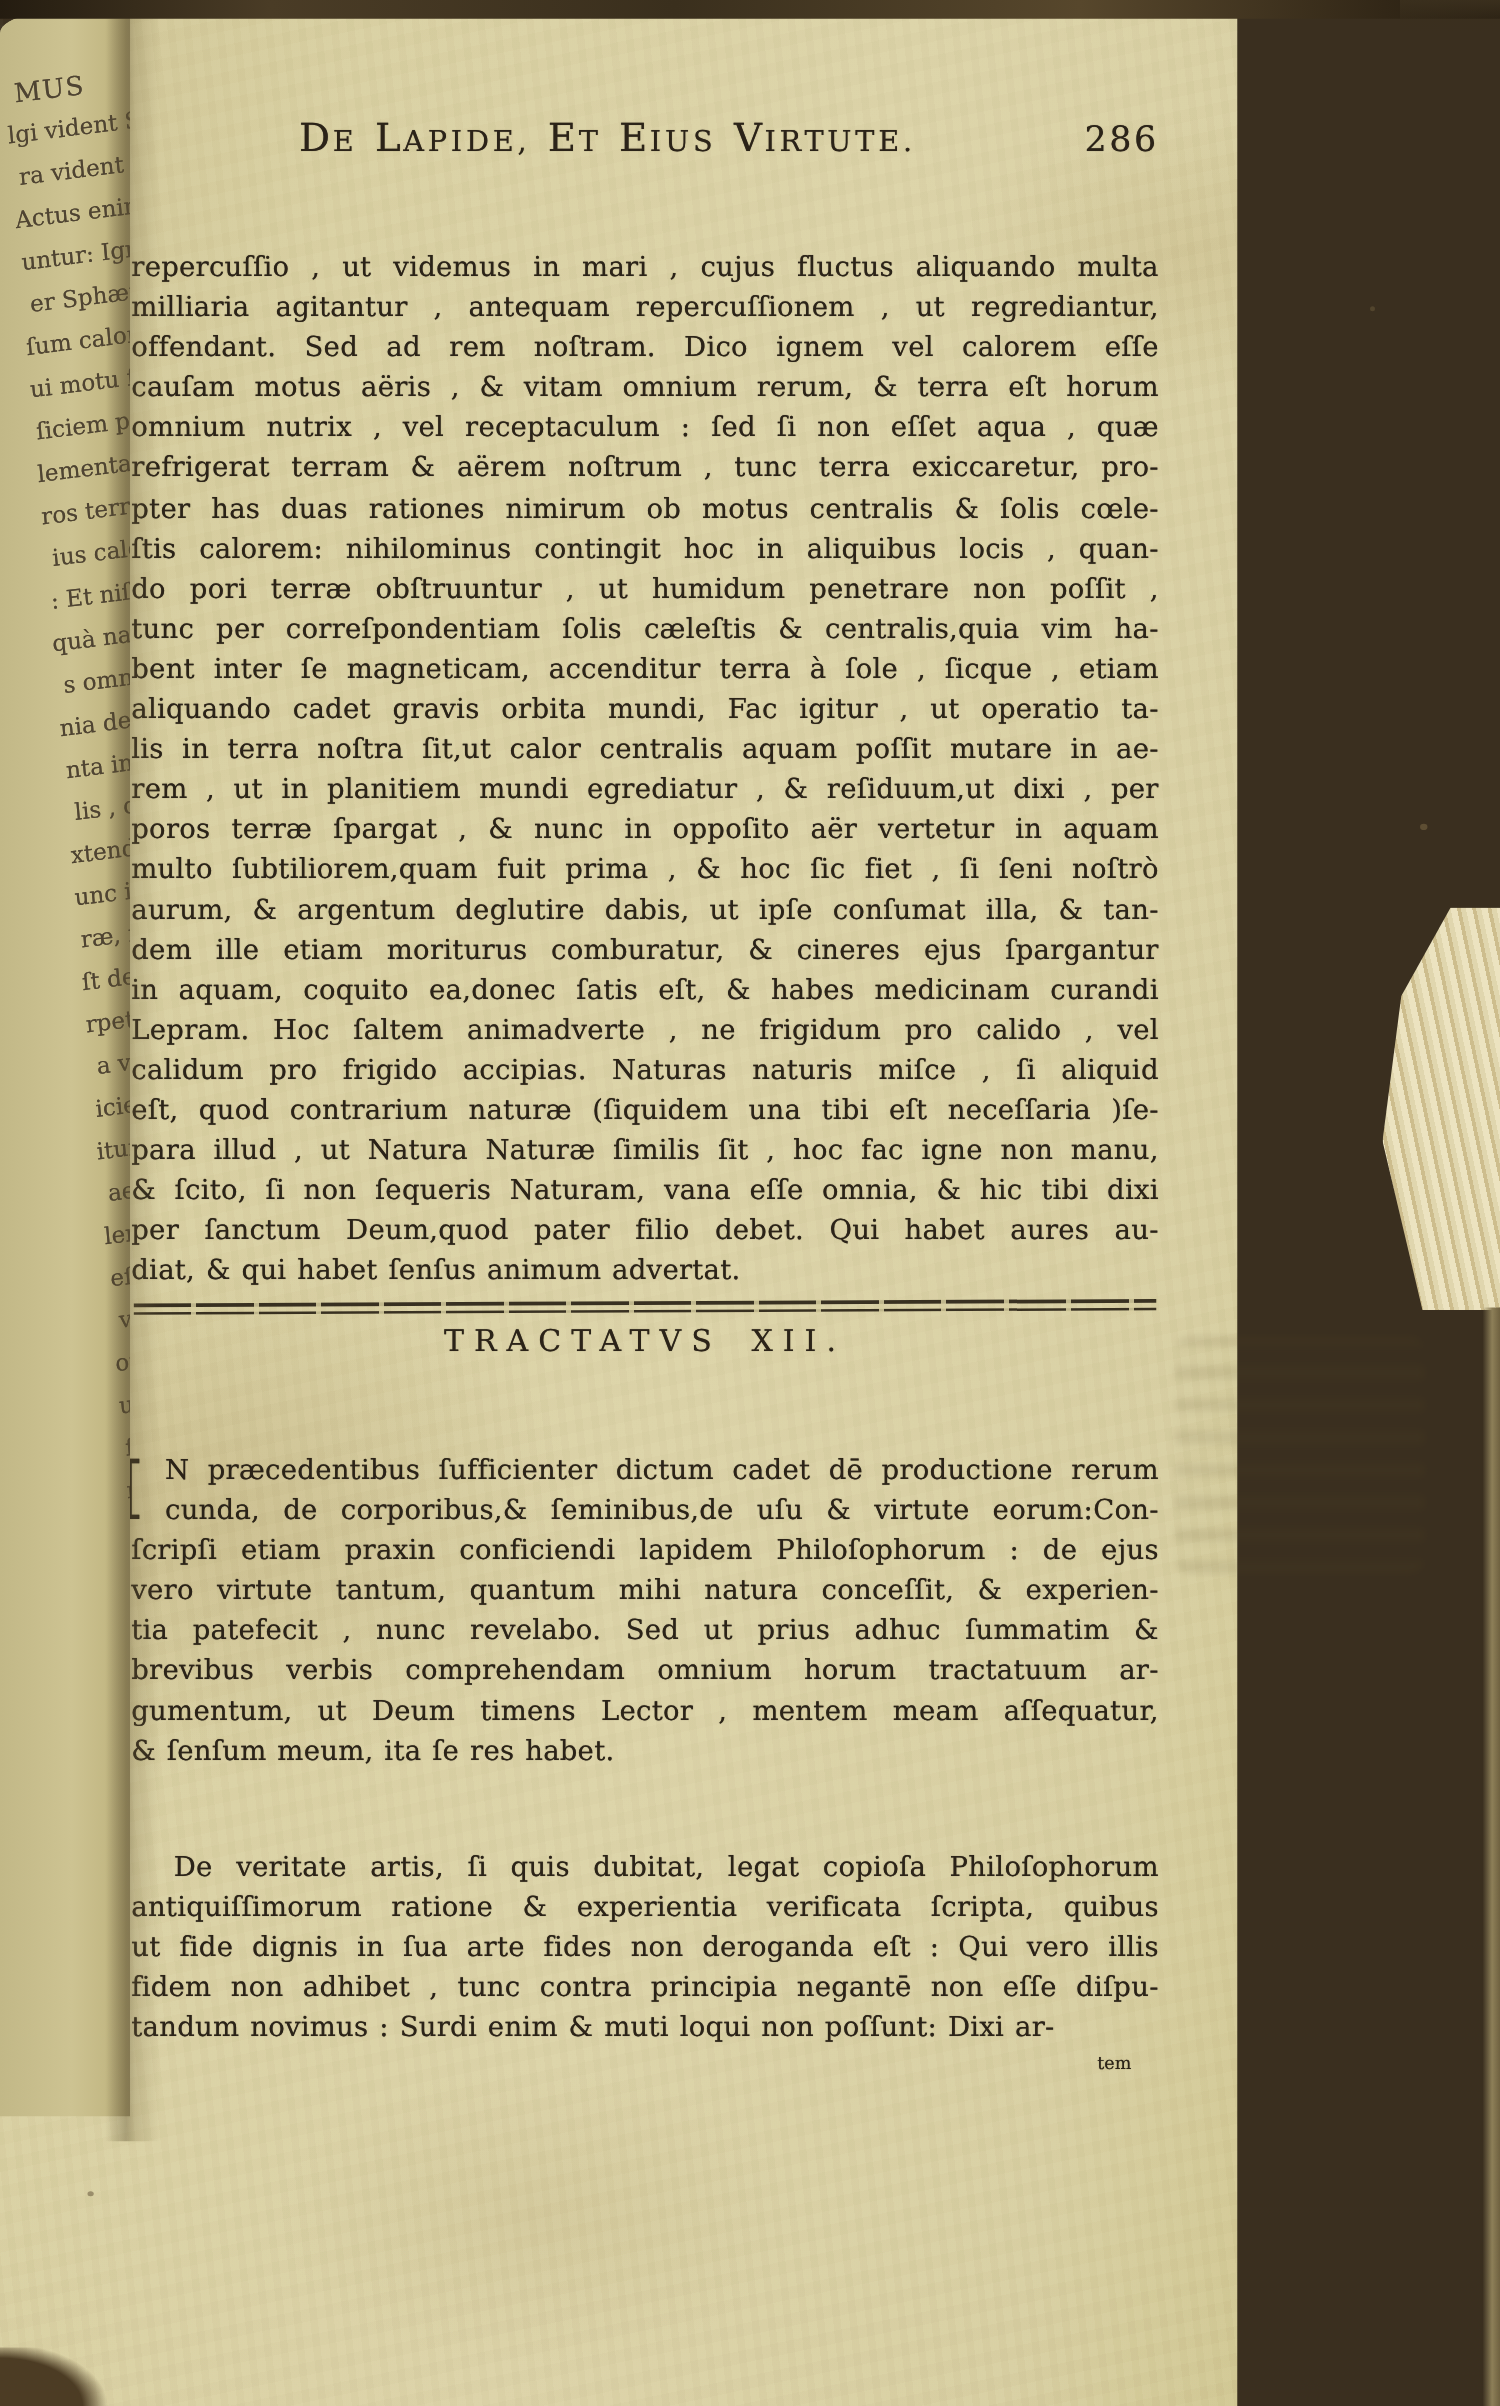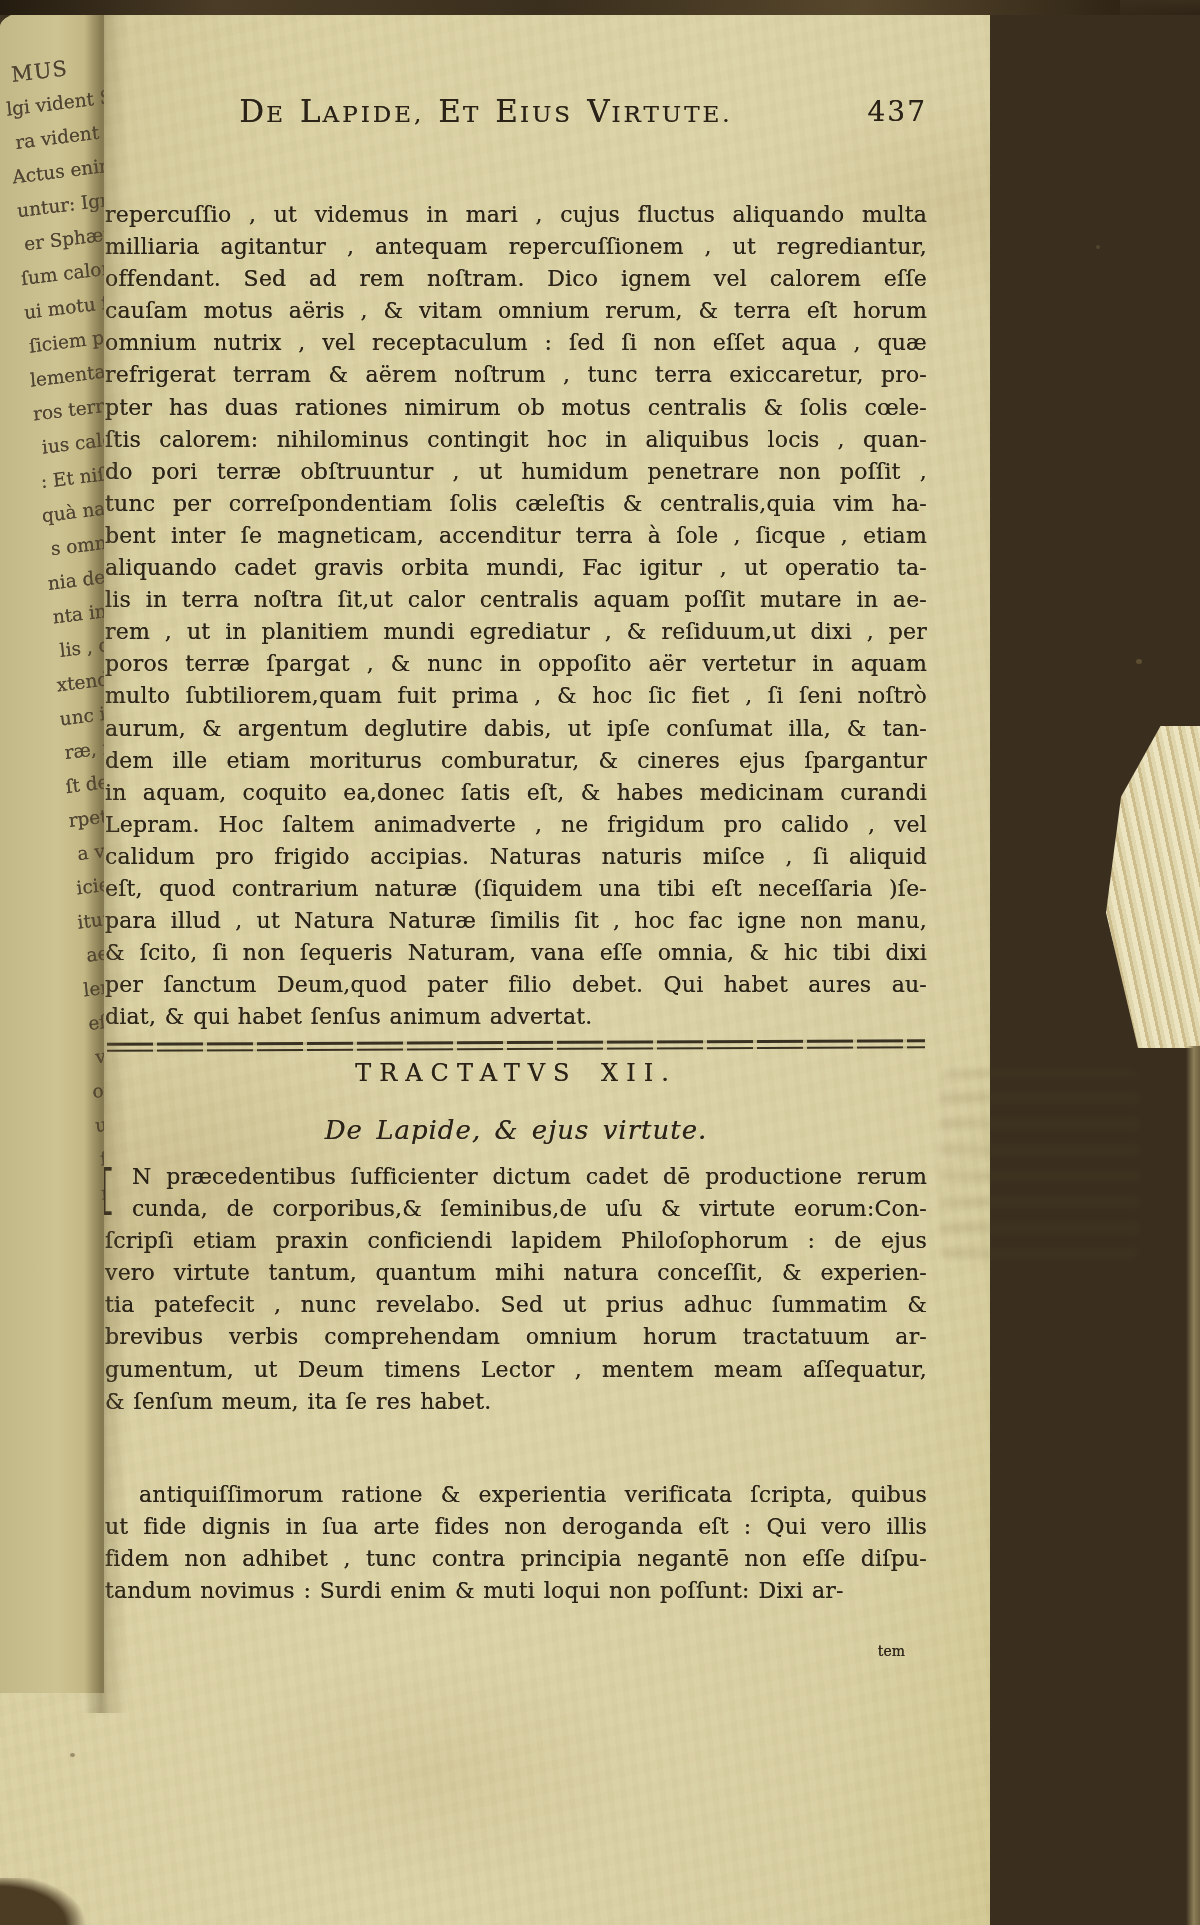--- a/index.html
+++ b/index.html
@@ -96,21 +96,21 @@
 <body>
 
 <div class="scene">
 
   <div class="page">
     <div class="fiber"></div>
     <div class="ghost"></div>
 
     <div class="header-row ink">
       <div class="running-title"><span class="word"><span class="lead">D</span><span class="rest">E</span></span><span class="word"><span class="lead">L</span><span class="rest">APIDE,</span></span><span class="word"><span class="lead">E</span><span class="rest">T</span></span><span class="word"><span class="lead">E</span><span class="rest">IUS</span></span><span class="word"><span class="lead">V</span><span class="rest">IRTUTE.</span></span></div>
-      <div class="pagenum">437</div>
+      <div class="pagenum">286</div>
     </div>
 
     <div class="para p1 ink">
         <div class="pline">repercuſſio , ut videmus in mari , cujus fluctus aliquando multa</div>
         <div class="pline">milliaria agitantur , antequam repercuſſionem , ut regrediantur,</div>
         <div class="pline">offendant.  Sed ad rem noſtram.  Dico ignem vel calorem eſſe</div>
         <div class="pline">cauſam motus aëris , &amp; vitam omnium rerum, &amp; terra eſt horum</div>
         <div class="pline">omnium nutrix , vel receptaculum : ſed ſi non eſſet aqua , quæ</div>
         <div class="pline">refrigerat terram &amp; aërem noſtrum , tunc terra exiccaretur, pro-</div>
         <div class="pline">pter has duas rationes nimirum ob motus centralis &amp; ſolis cœle-</div>
@@ -131,37 +131,37 @@
         <div class="pline">eſt, quod contrarium naturæ (ſiquidem una tibi eſt neceſſaria )ſe-</div>
         <div class="pline">para illud , ut Natura Naturæ ſimilis ſit , hoc fac igne non manu,</div>
         <div class="pline">&amp; ſcito, ſi non ſequeris Naturam, vana eſſe omnia, &amp; hic tibi dixi</div>
         <div class="pline">per ſanctum Deum,quod pater filio debet.    Qui habet aures au-</div>
         <div class="pline">diat, &amp; qui habet ſenſus animum advertat.</div>
       </div>
 
     <div class="divider"></div>
 
     <div class="tract-heading ink">TRACTATVS XII.</div>
-    <div class="subtitle ink">De Lapide, &amp; ejus virtute.</div>
 
     <div class="para p2 ink">
       <span class="dropcap">I</span>
       <div>
           <div class="pline">N præcedentibus ſufficienter dictum cadet dē productione rerum</div>
           <div class="pline">cunda, de corporibus,&amp; ſeminibus,de uſu &amp; virtute eorum:Con-</div>
           <div class="pline">ſcripſi etiam praxin conficiendi lapidem Philoſophorum : de ejus</div>
           <div class="pline">vero virtute tantum, quantum mihi natura conceſſit, &amp; experien-</div>
           <div class="pline">tia patefecit , nunc revelabo.   Sed ut prius adhuc ſummatim &amp;</div>
           <div class="pline">brevibus verbis comprehendam omnium horum tractatuum ar-</div>
           <div class="pline">gumentum, ut Deum timens Lector , mentem meam aſſequatur,</div>
           <div class="pline">&amp; ſenſum meum, ita ſe res habet.</div>
         </div>
     </div>
 
     <div class="para p3 ink">
+        <div class="pline">De veritate artis, ſi quis dubitat, legat copioſa Philoſophorum</div>
         <div class="pline">antiquiſſimorum ratione &amp; experientia verificata ſcripta, quibus</div>
         <div class="pline">ut fide dignis in ſua arte fides non deroganda eſt :  Qui vero illis</div>
         <div class="pline">fidem non adhibet , tunc contra principia negantē non eſſe diſpu-</div>
         <div class="pline">tandum novimus : Surdi enim &amp; muti loqui non poſſunt: Dixi ar-</div>
       </div>
 
     <div class="catchword ink">tem</div>
 
     <div class="speck sp1"></div>
     <div class="speck sp2"></div>

